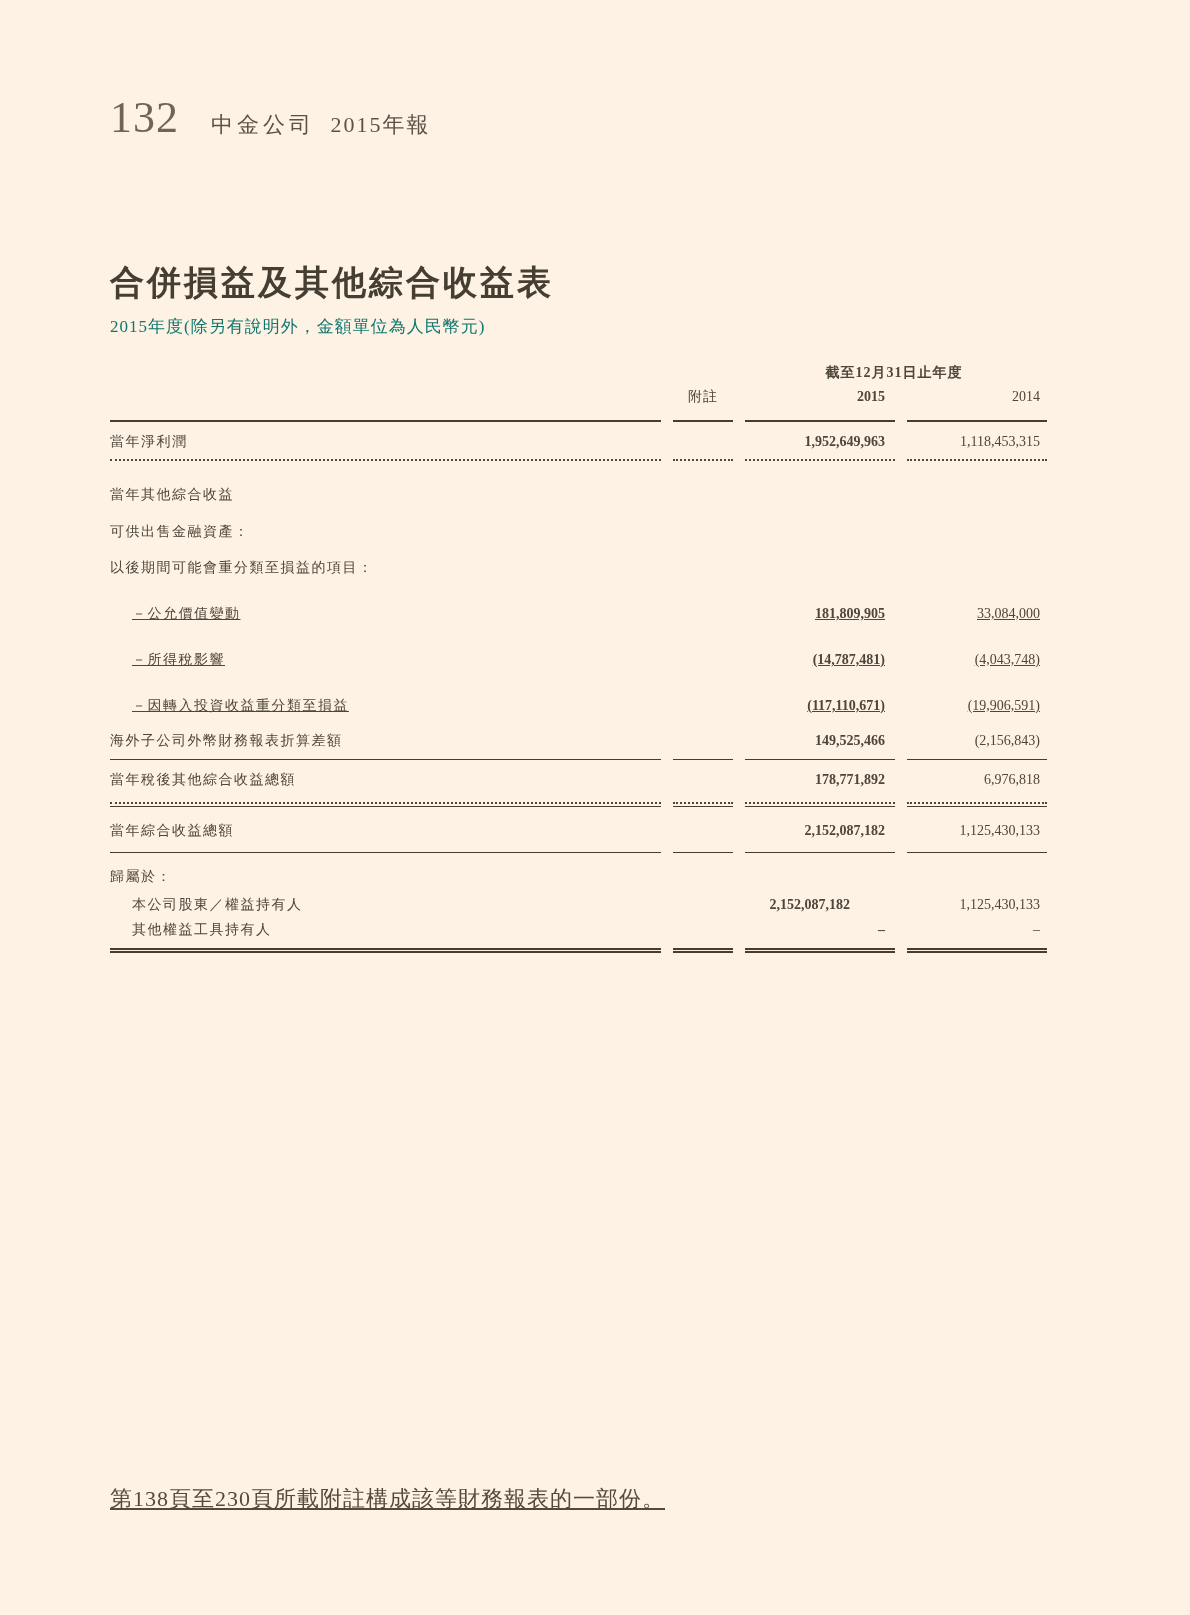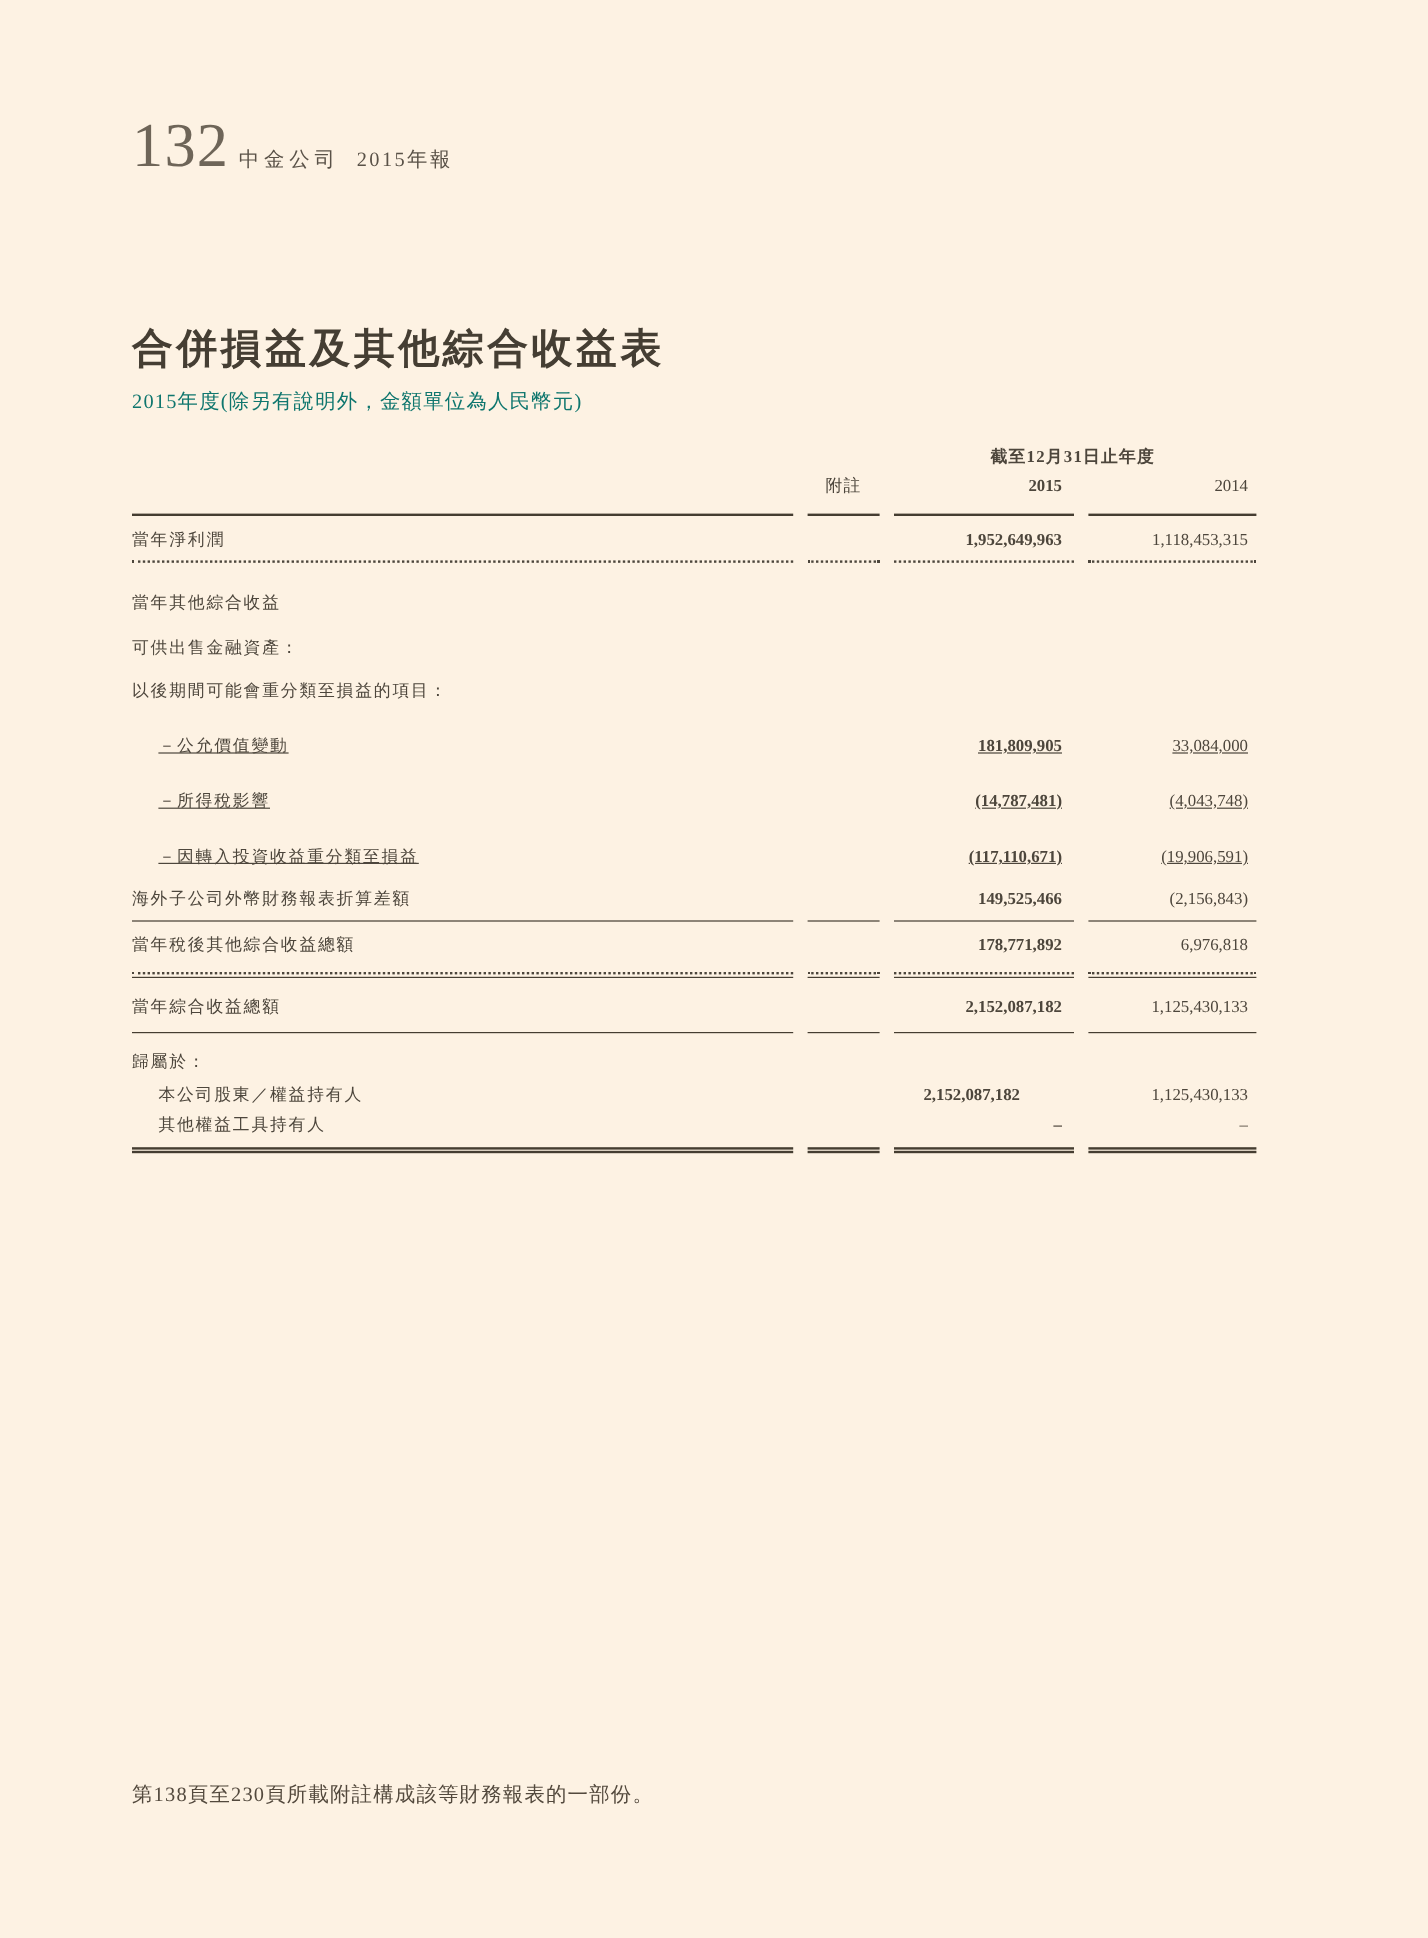--- a/index.html
+++ b/index.html
@@ -17,29 +17,29 @@
     width:937px;
   }
 
   
   .page-header{
     margin-top:96px;
     display:flex;
     align-items:baseline;
   }
   .page-number{
-    font-size:52px;
+    font-size:44px;
     line-height:1;
     color:#6e6558;
     letter-spacing:1px;
   }
   .page-header-text{
-    font-size:17px;
+    font-size:22px;
     letter-spacing:4px;
-    margin-left:8px;
+    margin-left:32px;
     color:#5a5248;
   }
   .page-header-text .hdr-year{margin-left:6px;letter-spacing:2px;}
 
   
   .doc-title{
     margin:120px 0 0 0;
     font-size:34px;
     font-weight:bold;
     letter-spacing:3px;
@@ -102,23 +102,24 @@
   .dv9{margin-top:12px;}
   .r10{margin-top:16px;}
   .r11{margin-top:10px;gap:47px;}
   .r12{margin-top:7px;}
   .dv12{margin-top:9px;}
 
   
   .footnote{
     position:absolute;
     left:110px;top:1484px;
-    font-size:17px;
+    font-size:22px;
     letter-spacing:1px;
     color:#53493d;
+    text-decoration:underline;
   }
 </style>
 </head>
 <body>
 
 <div class="content">
 
   <div class="page-header">
     <span class="page-number">132</span>
     <span class="page-header-text">

